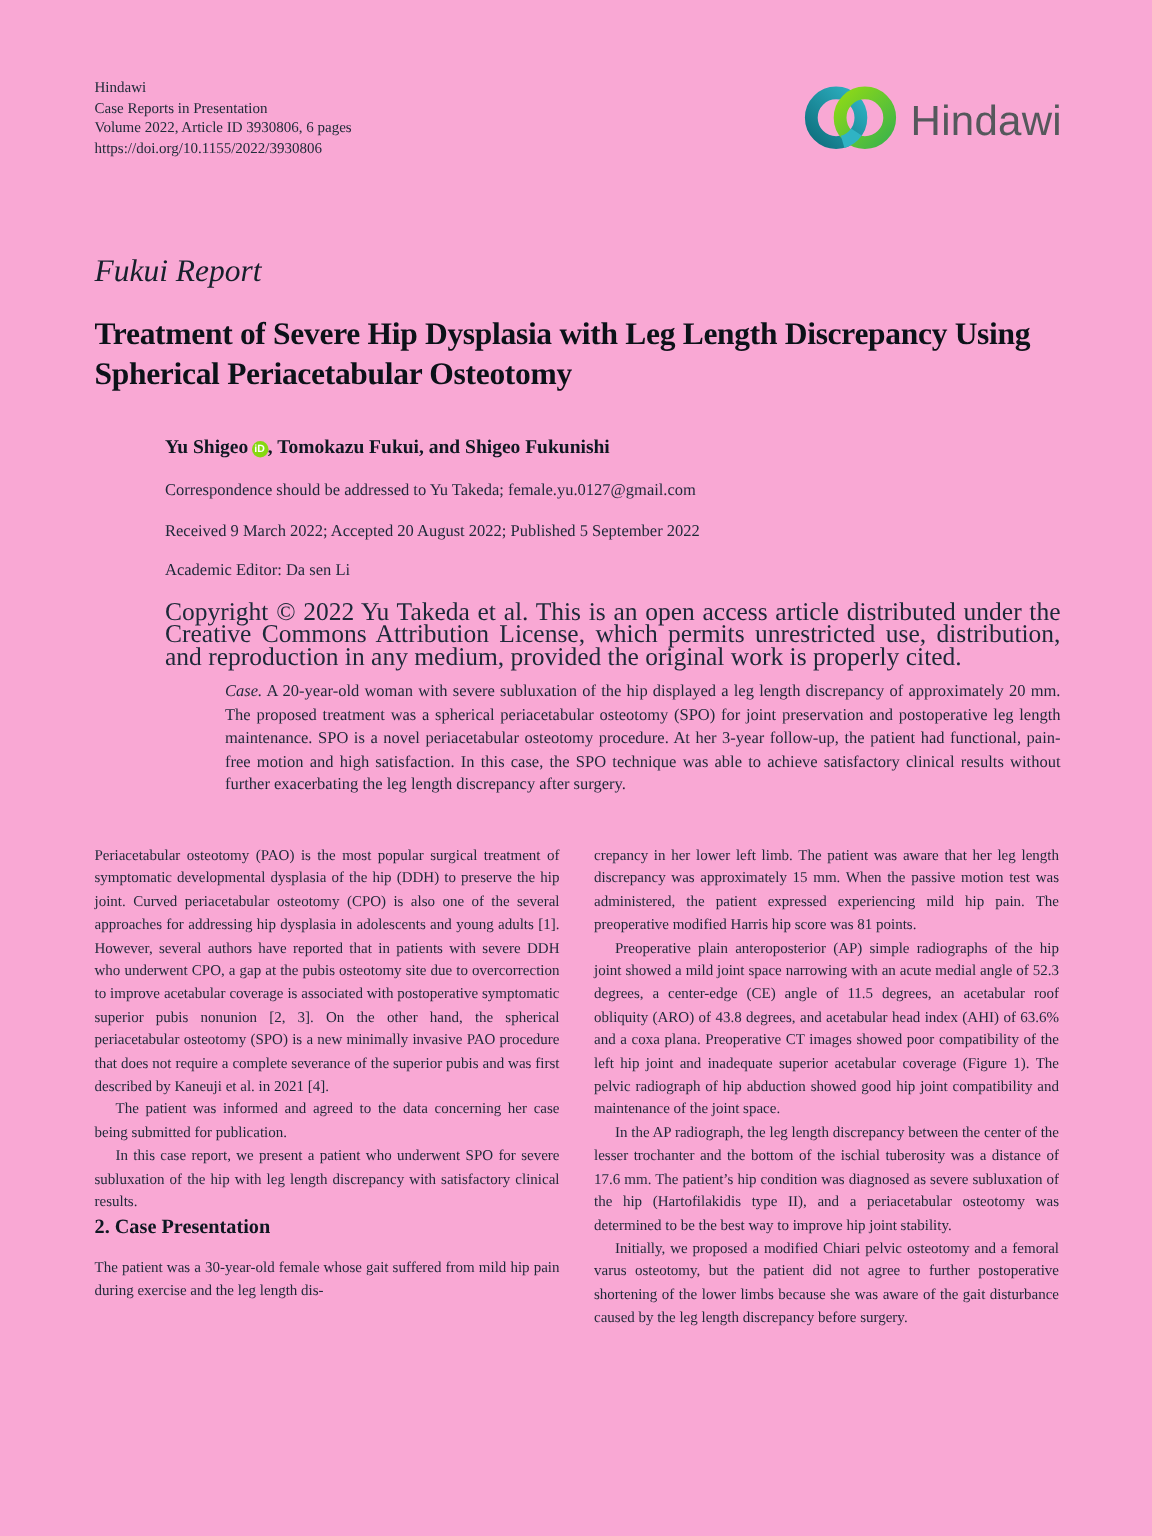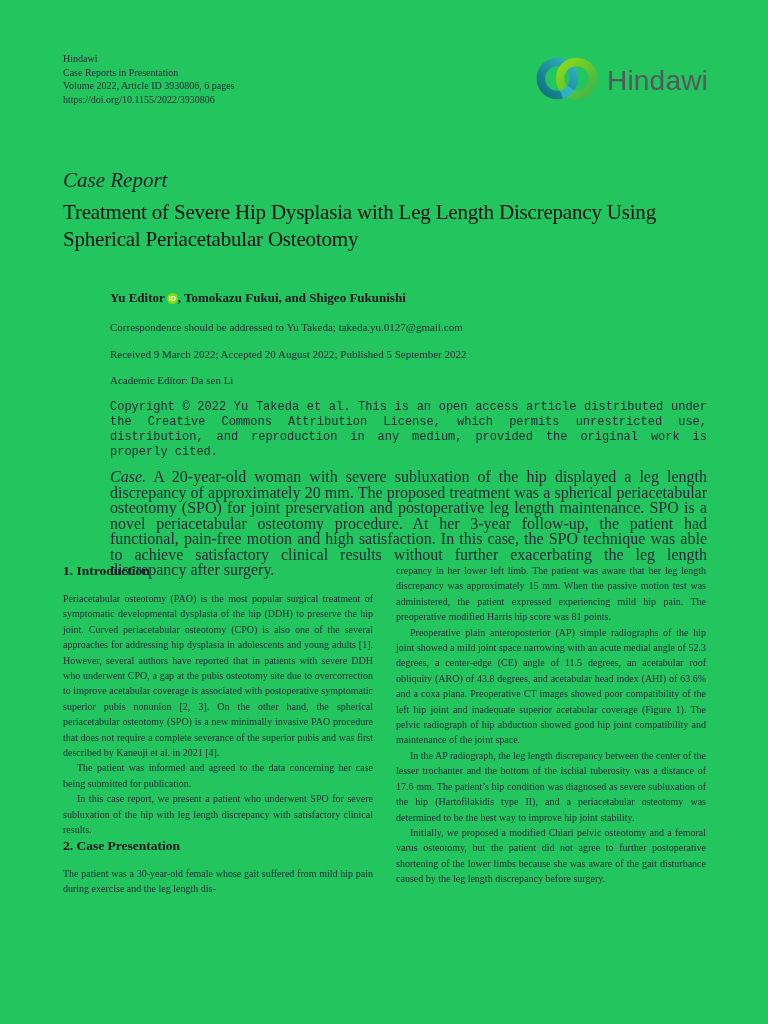--- a/index.html
+++ b/index.html
@@ -1,21 +1,21 @@
 <!DOCTYPE html>
 <html><head>
 <meta charset="utf-8">
 <style>
   * { margin: 0; padding: 0; box-sizing: border-box; }
   html, body { background: #ffffff; }
   .page {
     position: relative;
     width: 768px;
     height: 1024px;
-    background: #22c55e;
+    background: #f9a8d4;
     font-family: "Liberation Serif", "DejaVu Serif", serif;
     color: #1d2939;
     overflow: hidden;
   }
 
   
   .pub-info {
     position: absolute;
     left: 63px;
     top: 52px;
@@ -44,24 +44,24 @@
     position: absolute;
     left: 63px;
     top: 168px;
     font-style: italic;
     font-size: 21px;
     color: #16202c;
   }
   .article-title {
     position: absolute;
     left: 63px;
-    top: 199px;
+    top: 209px;
     width: 660px;
     font-size: 21px;
-    font-weight: normal;
+    font-weight: bold;
     line-height: 26.5px;
     color: #0c1219;
     letter-spacing: -0.2px;
   }
 
   
   .meta {
     position: absolute;
     left: 110px;
     top: 290px;
@@ -89,33 +89,33 @@
     margin-left: 2px;
   }
   .meta-line {
     font-size: 11px;
     line-height: 14px;
     margin-bottom: 12.5px;
     color: #1d2939;
   }
   .meta-line.affiliation { font-style: italic; }
   .copyright {
-    font-size: 12px;
+    font-size: 17px;
     line-height: 15.2px;
     text-align: justify;
     margin-top: 6px;
     margin-bottom: 9px;
     color: #1d2939;
-    font-family: Liberation Mono, monospace;
   }
   .abstract {
-    font-size: 16px;
+    font-size: 11px;
     line-height: 15.5px;
     text-align: justify;
     color: #1d2939;
+    margin-left: 40px;
   }
   .abstract .lead { font-style: italic; }
 
   
   .body-cols {
     position: absolute;
     left: 63px;
     top: 563px;
     width: 643px;
     display: flex;
@@ -163,39 +163,38 @@
           </linearGradient>
         </defs>
         <circle cx="21" cy="22" r="15.5" fill="none" stroke="url(#tealGrad)" stroke-width="8"></circle>
         <circle cx="39" cy="22" r="15.5" fill="none" stroke="url(#greenGrad)" stroke-width="8"></circle>
         <path d="M 33.7 30.9 A 15.5 15.5 0 0 1 25.1 37.1" fill="none" stroke="#2fb3c4" stroke-width="8"></path>
       </svg>
     </span>
     <span class="logo-text">Hindawi</span>
   </div>
 
-  <div class="article-type">Case Report</div>
+  <div class="article-type">Fukui Report</div>
   <h1 class="article-title">Treatment of Severe Hip Dysplasia with Leg Length Discrepancy Using Spherical Periacetabular Osteotomy</h1>
 
   <div class="meta">
     <div class="authors">
-      <span>Yu Editor</span><span class="orcid">iD</span><span>, Tomokazu Fukui, and Shigeo Fukunishi</span>
+      <span>Yu Shigeo</span><span class="orcid">iD</span><span>, Tomokazu Fukui, and Shigeo Fukunishi</span>
     </div>
-    <div class="meta-line">Correspondence should be addressed to Yu Takeda; takeda.yu.0127@gmail.com</div>
+    <div class="meta-line">Correspondence should be addressed to Yu Takeda; female.yu.0127@gmail.com</div>
     <div class="meta-line">Received 9 March 2022; Accepted 20 August 2022; Published 5 September 2022</div>
     <div class="meta-line">Academic Editor: Da sen Li</div>
     <div class="copyright">Copyright © 2022 Yu Takeda et al. This is an open access article distributed under the Creative Commons Attribution License, which permits unrestricted use, distribution, and reproduction in any medium, provided the original work is properly cited.</div>
     <div class="abstract">
       <span class="lead">Case.</span><span> A 20-year-old woman with severe subluxation of the hip displayed a leg length discrepancy of approximately 20 mm. The proposed treatment was a spherical periacetabular osteotomy (SPO) for joint preservation and postoperative leg length maintenance. SPO is a novel periacetabular osteotomy procedure. At her 3-year follow-up, the patient had functional, pain-free motion and high satisfaction. In this case, the SPO technique was able to achieve satisfactory clinical results without further exacerbating the leg length discrepancy after surgery.</span>
     </div>
   </div>
 
   <div class="body-cols">
     <div class="col">
-        <h2 class="sec-heading">1. Introduction</h2>
         <p class="body-p">Periacetabular osteotomy (PAO) is the most popular surgical treatment of symptomatic developmental dysplasia of the hip (DDH) to preserve the hip joint. Curved periacetabular osteotomy (CPO) is also one of the several approaches for addressing hip dysplasia in adolescents and young adults [1]. However, several authors have reported that in patients with severe DDH who underwent CPO, a gap at the pubis osteotomy site due to overcorrection to improve acetabular coverage is associated with postoperative symptomatic superior pubis nonunion [2, 3]. On the other hand, the spherical periacetabular osteotomy (SPO) is a new minimally invasive PAO procedure that does not require a complete severance of the superior pubis and was first described by Kaneuji et al. in 2021 [4].</p>
         <p class="body-p indent">The patient was informed and agreed to the data concerning her case being submitted for publication.</p>
         <p class="body-p indent">In this case report, we present a patient who underwent SPO for severe subluxation of the hip with leg length discrepancy with satisfactory clinical results.</p>
         <h2 class="sec-heading">2. Case Presentation</h2>
         <p class="body-p">The patient was a 30-year-old female whose gait suffered from mild hip pain during exercise and the leg length dis-</p>
       </div>
     <div class="col">
         <p class="body-p">crepancy in her lower left limb. The patient was aware that her leg length discrepancy was approximately 15 mm. When the passive motion test was administered, the patient expressed experiencing mild hip pain. The preoperative modified Harris hip score was 81 points.</p>
         <p class="body-p indent">Preoperative plain anteroposterior (AP) simple radiographs of the hip joint showed a mild joint space narrowing with an acute medial angle of 52.3 degrees, a center-edge (CE) angle of 11.5 degrees, an acetabular roof obliquity (ARO) of 43.8 degrees, and acetabular head index (AHI) of 63.6% and a coxa plana. Preoperative CT images showed poor compatibility of the left hip joint and inadequate superior acetabular coverage (Figure 1). The pelvic radiograph of hip abduction showed good hip joint compatibility and maintenance of the joint space.</p>
         <p class="body-p indent">In the AP radiograph, the leg length discrepancy between the center of the lesser trochanter and the bottom of the ischial tuberosity was a distance of 17.6 mm. The patient’s hip condition was diagnosed as severe subluxation of the hip (Hartofilakidis type II), and a periacetabular osteotomy was determined to be the best way to improve hip joint stability.</p>

